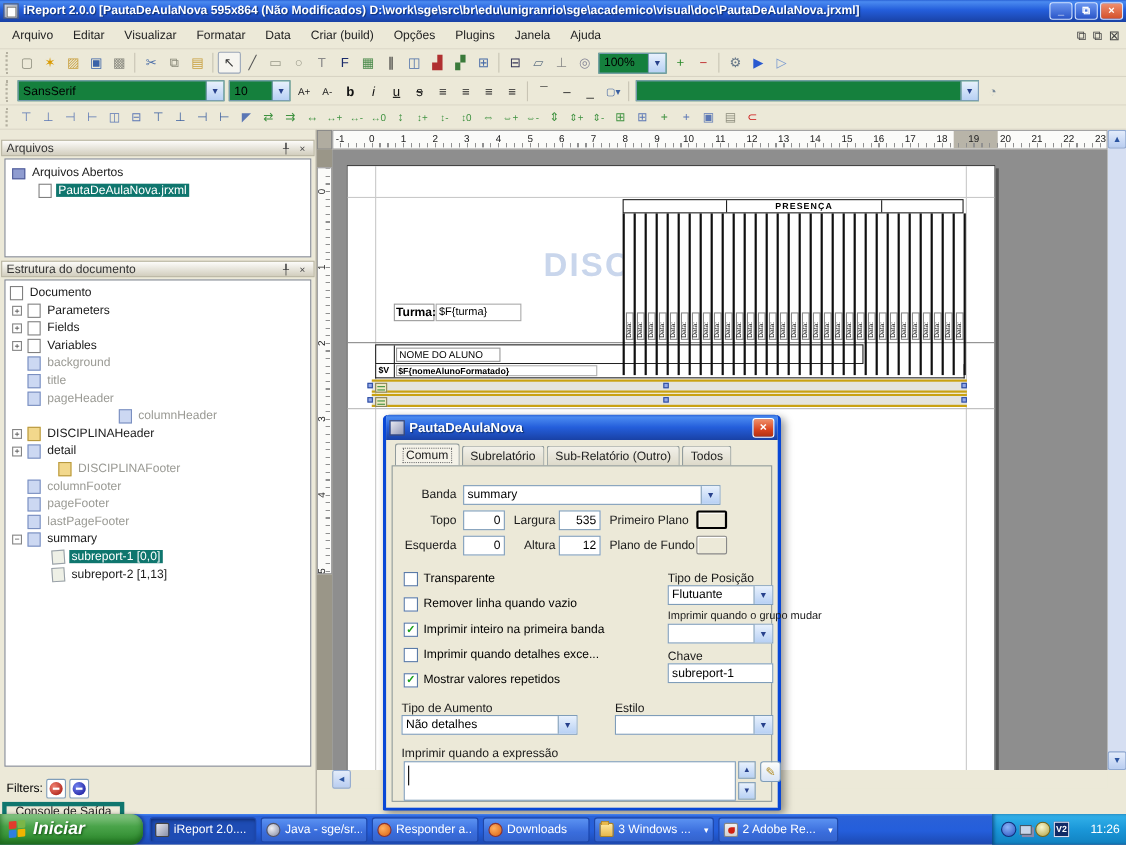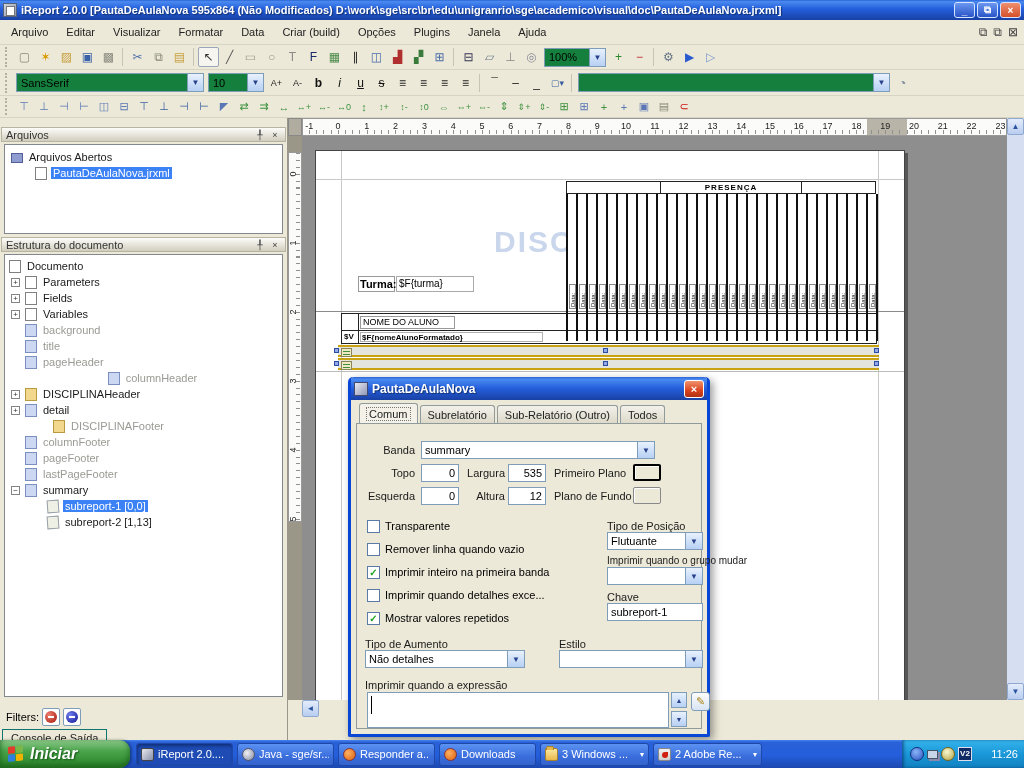--- a/index.html
+++ b/index.html
@@ -64,32 +64,32 @@
     line-height:7px; text-align:center; color:#333; margin-right:5px; flex:none; }
   .tspacer { width:14px; flex:none; }
   .ico { width:12px; height:13px; margin-right:4px; flex:none; position:relative; }
   .ico-doc { background:#fff; border:1px solid #808080; }
   .ico-band { background:#ccd8f2; border:1px solid #7a8fc0; }
   .ico-group { background:#f2d88c; border:1px solid #b89a40; }
   .ico-sub { background:#eef0e6; border:1px solid #98a0a8; transform:rotate(-4deg); }
   .ico-folder { background:#8f9cd0; border:1px solid #525e9a; height:10px; margin-top:2px; }
   .tlabel { padding:0 2px; color:#1a1a1a; }
   .tlabel.gray { color:#9a9a94; }
-  .tlabel.sel { background:#3b82f6; color:#fff; }
+  .tlabel.sel { background:#0f766e; color:#fff; }
 
   .filters-row { position:absolute; left:0; right:1px; top:588px; height:22px; display:flex;
     align-items:center; padding-left:6px; gap:3px; }
   .fbtn { width:18px; height:18px; background:#fff; border:1px solid #7f9db9; border-radius:2px;
     display:flex; align-items:center; justify-content:center; }
   .fball { width:12px; height:12px; border-radius:50%; position:relative; }
   .fball::after { content:""; position:absolute; left:3px; top:5px; width:6px; height:2px; background:#fff; }
   .fball.red { background:radial-gradient(circle at 4px 4px,#f08070,#a01008); }
   .fball.blue { background:radial-gradient(circle at 4px 4px,#7080f0,#101090); }
   .console-tab { position:absolute; left:2px; top:611px; height:18px; padding:0 8px; background:#ece9d8;
-    border:1px solid #0f766e; display:inline-flex; align-items:center; color:#222; }
+    border:4px solid #0f766e; display:inline-flex; align-items:center; color:#222; }
 
   
   .canvas-wrap { flex:1; position:relative; background:#ece9d8; overflow:hidden; }
   .ruler-corner { position:absolute; left:0; top:0; width:14px; height:18px; background:#b0aca0; border:1px solid #888; }
   .hruler { position:absolute; left:14px; top:0; width:705px; height:18px; background:#fbfbf9;
     border:1px solid #999; overflow:hidden; }
   .hruler::after { content:""; position:absolute; left:6px; right:0; bottom:1px; height:4px;
     background:repeating-linear-gradient(to right,#909090 0 1px,transparent 1px 7.2px); }
   .hruler .gseg { position:absolute; top:0; bottom:0; background:#b8b4a8; }
   .hnum { position:absolute; top:2px; transform:translateX(-50%); font-size:9px; color:#222; }
@@ -116,21 +116,21 @@
   .columns { position:absolute; left:250px; top:43px; width:312px; height:147px; z-index:3; }
   .rcol { position:absolute; top:0; width:10px; height:100%; border-left:2px solid #101010; }
   .rcol-close { position:absolute; top:0; height:100%; border-left:2px solid #101010; }
   .data-box { position:absolute; left:1px; top:90px; width:7px; height:25px; background:#fff; border:1px solid #8a8a8a; }
   .data-label { position:absolute; left:-7px; top:9px; width:20px; transform:rotate(-90deg);
     font-size:6px; color:#111; }
   .turma-label { position:absolute; left:42px; top:125px; width:37px; height:16px; border:1px solid #999;
     font-weight:bold; font-size:11px; line-height:14px; padding-left:1px; z-index:2; }
   .turma-field { position:absolute; left:80px; top:125px; width:78px; height:16px; border:1px solid #aaa;
     font-size:10px; line-height:14px; padding-left:2px; z-index:2; }
-  .nome-box { position:absolute; left:25px; top:162px; width:536px; height:18px; border:1px solid #222;
+  .nome-box { position:absolute; left:25px; top:162px; width:444px; height:18px; border:1px solid #222;
     background:#fff; z-index:2; }
   .nome-div { position:absolute; left:16px; top:0; bottom:0; width:1px; background:#222; }
   .nome-cell { position:absolute; left:18px; top:2px; width:95px; height:13px; border:1px solid #999;
     font-size:9px; line-height:11px; padding-left:2px; }
   .aluno-box { position:absolute; left:25px; top:180px; width:536px; height:13px; border:1px solid #222;
     border-top:none; background:#fff; z-index:2; }
   .aluno-var { position:absolute; left:2px; top:1px; font-size:8px; font-weight:bold; }
   .aluno-div { position:absolute; left:16px; top:0; bottom:0; width:1px; background:#222; }
   .aluno-cell { position:absolute; left:18px; top:1px; width:183px; height:10px; border:1px solid #b0b0b0;
     font-size:8px; font-weight:bold; line-height:9px; padding-left:1px; }

